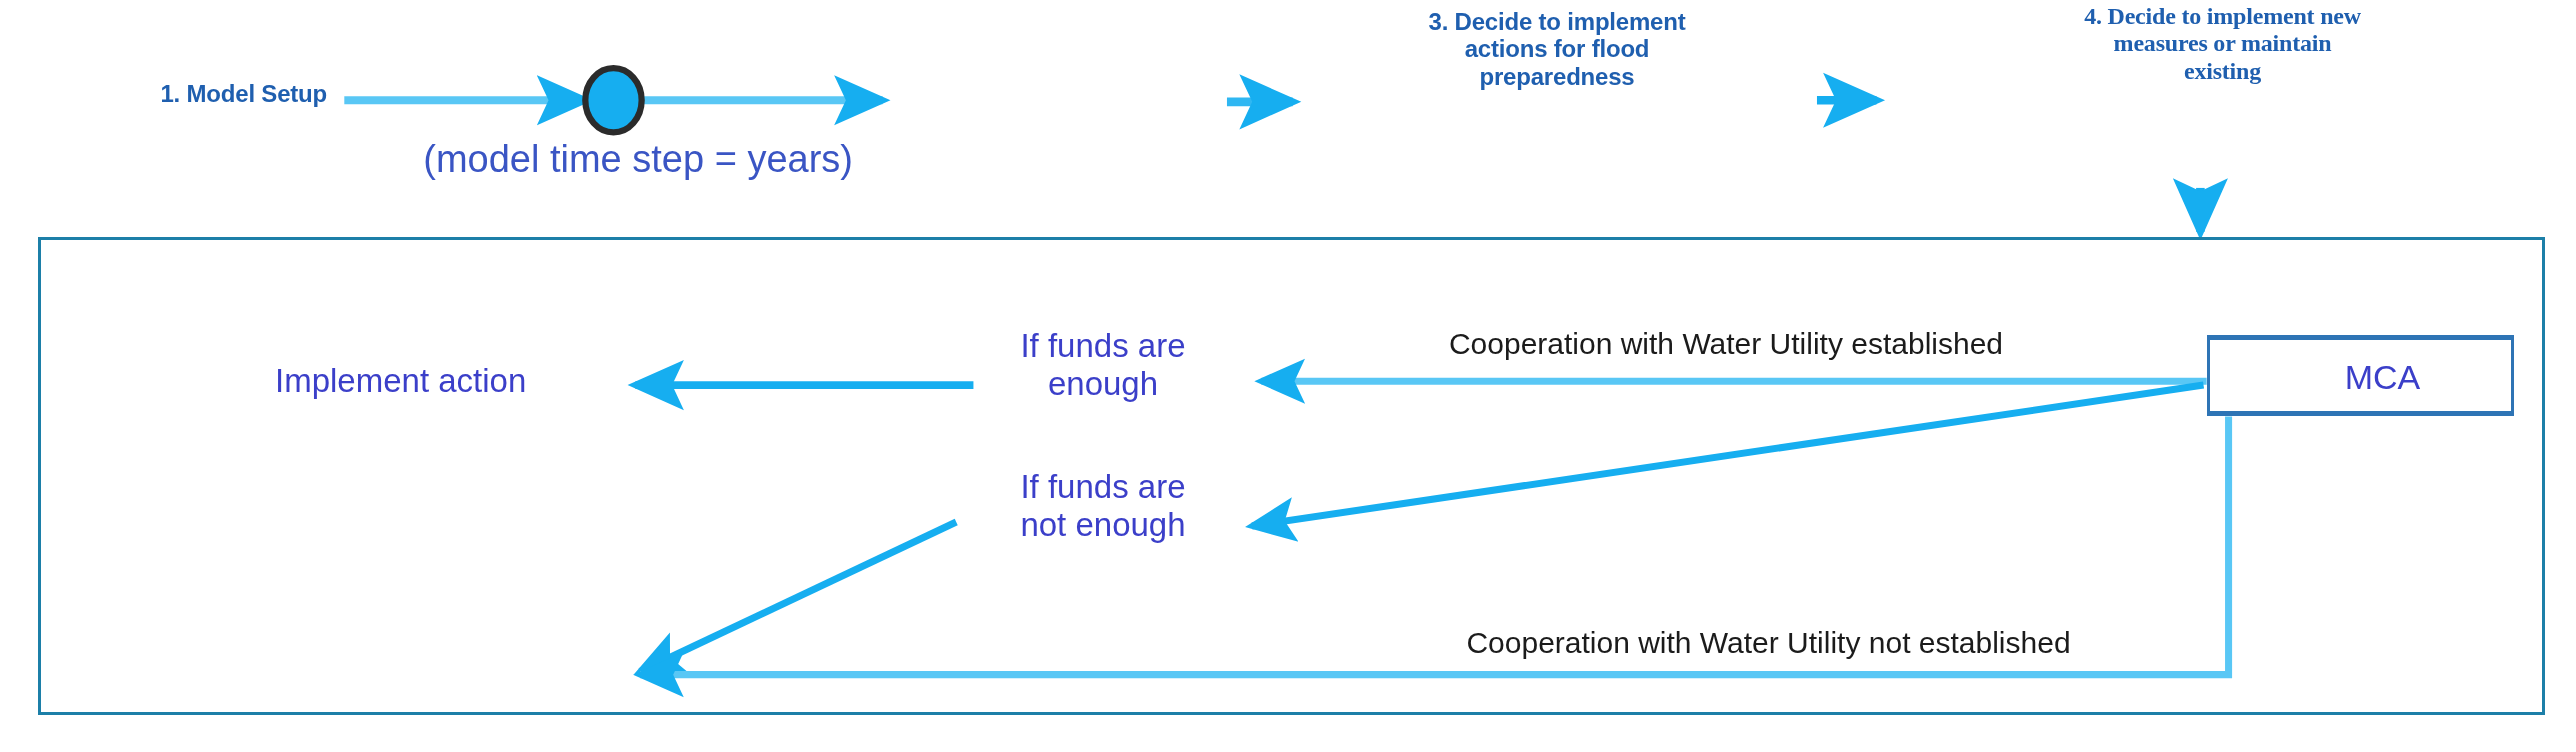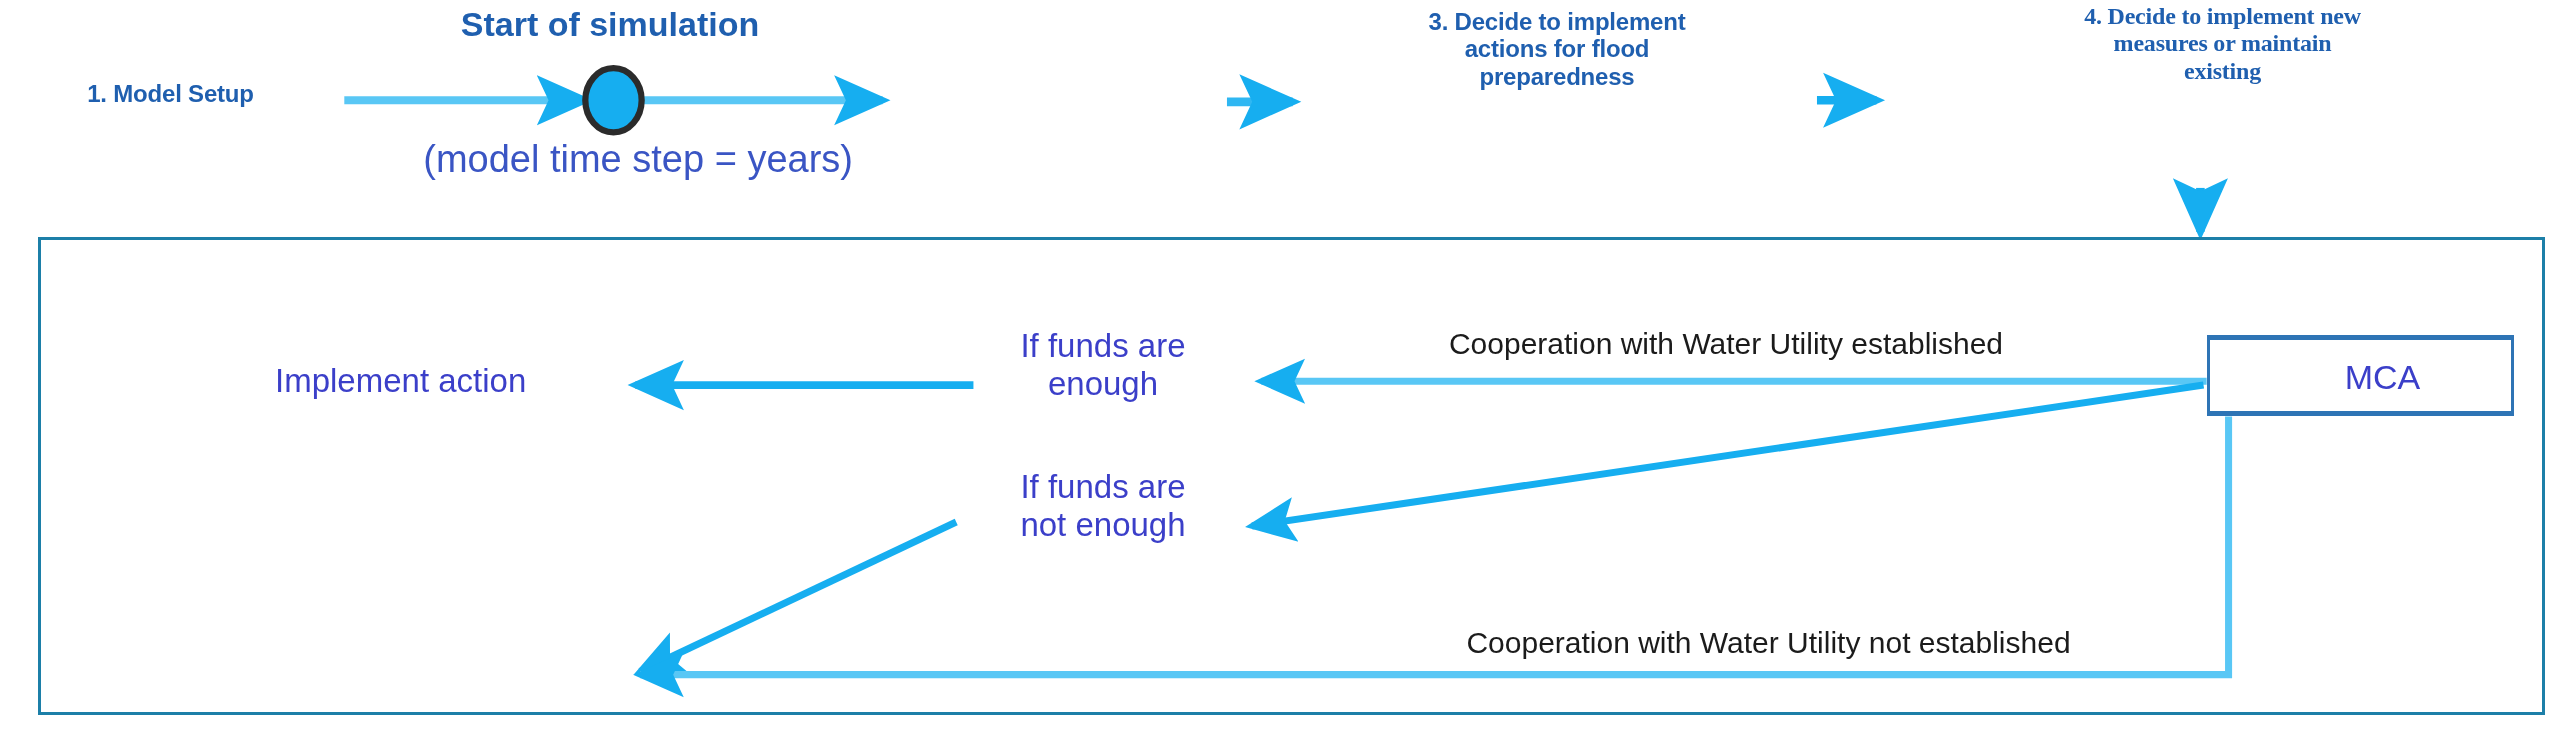--- a/index.html
+++ b/index.html
@@ -32,21 +32,21 @@
   }
   
   .step {
     color: #1F5FAF;
     font-weight: bold;
     font-size: 24px;
     letter-spacing: -0.2px;
     text-align: center;
   }
   .step-left {
-    text-align: center;
+    text-align: right;
   }
   .caption {
     color: #3A55C4;
     font-size: 38px;
     text-align: right;
     font-weight: normal;
   }
   .banner {
     color: #1F5FAF;
     font-weight: bold;
@@ -148,21 +148,20 @@
       <line x1="1222" y1="667" x2="818" y2="858" stroke="#16AEF0" stroke-width="9" marker-end="url(#ah)"></line>
     </g>
 
     <g>
       <polyline points="2848,532 2848,862 818,862" fill="none" stroke="#59C7F5" stroke-width="9" marker-end="url(#ah)"></polyline>
     </g>
   </svg>
 
   <div class="lbl step step-left" style="left:14px; top:80px; width:313px;">1. Model Setup</div>
 
-  <div class="lbl banner" style="left:391px; top:4.7px; width:438px;">Start of simulation</div>
 
   <div class="lbl caption" style="left:368px; top:138px; width:485px;">(model time step = years)</div>
 
 
   <div class="lbl step" style="left:1299px; top:7.8px; width:516px;">3. Decide to implement
 actions for flood
 preparedness</div>
 
   <div class="lbl step" style="left:1894px; top:3.1px; width:657px;font-family:Liberation Serif, serif;">4. Decide to implement new
 measures or maintain

